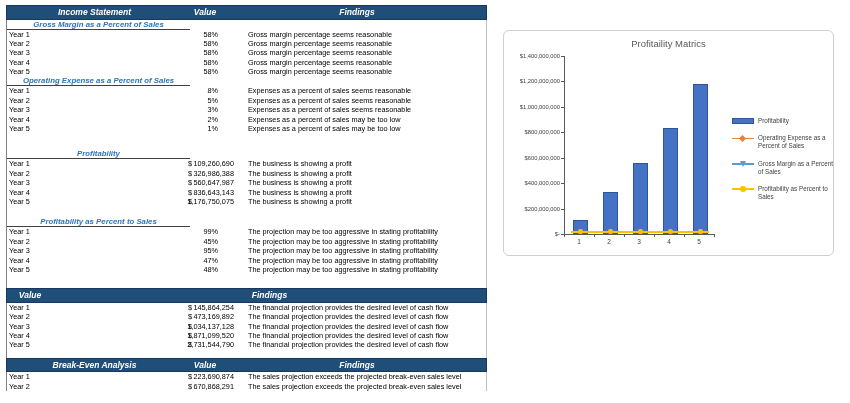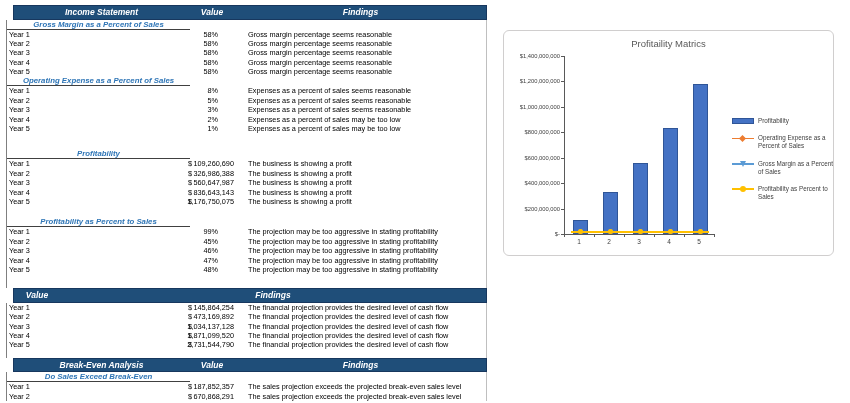--- a/index.html
+++ b/index.html
@@ -8,21 +8,20 @@
     font-family:"Liberation Sans", sans-serif;
     -webkit-font-smoothing:antialiased;
   }
   
   #sheet{position:absolute;left:6px;top:5px;width:481px;}
   .block{margin:0;}
   .band{
     display:flex;align-items:flex-start;background:#1F4E79;color:#fff;
     font-weight:bold;font-style:italic;font-size:8.5px;height:12.5px;line-height:12.5px;
     border:0.5px solid #17375E;
-    margin-left:7px;
   }
   .band .c1{width:175px;text-align:center;}
   .band .c2{width:46px;text-align:center;}
   .band .c3{flex:1;text-align:center;}
   .block-body{
     border-left:1px solid #7f7f7f;border-right:1px solid #bfbfbf;background:#fff;
   }
   .block-0 .block-body{padding-bottom:14px;}
   .block-1 .block-body{padding-bottom:8px;}
   .section-name{
@@ -222,21 +221,21 @@
           <div class="row">
             <span class="label">Year 2</span>
             <span class="val pct">
               <span class="num">45%</span>
             </span>
             <span class="finding">The projection may be too aggressive in stating profitability</span>
           </div>
           <div class="row">
             <span class="label">Year 3</span>
             <span class="val pct">
-              <span class="num">46%</span>
+              <span class="num">95%</span>
             </span>
             <span class="finding">The projection may be too aggressive in stating profitability</span>
           </div>
           <div class="row">
             <span class="label">Year 4</span>
             <span class="val pct">
               <span class="num">47%</span>
             </span>
             <span class="finding">The projection may be too aggressive in stating profitability</span>
           </div>
@@ -301,26 +300,25 @@
       </div>
     </div>
     <div class="block block-2">
       <div class="band">
         <span class="c1">Break-Even Analysis</span>
         <span class="c2">Value</span>
         <span class="c3">Findings</span>
       </div>
       <div class="block-body">
         <div class="section sec-do-sales-exceed-break-even">
-          <div class="section-name">Do Sales Exceed Break-Even</div>
-          <div class="row">
-            <span class="label">Year 1</span>
-            <span class="val usd">
-              <span class="cur">$</span>
-              <span class="num">187,852,357</span>
+          <div class="row">
+            <span class="label">Year 1</span>
+            <span class="val usd">
+              <span class="cur">$</span>
+              <span class="num">223,690,874</span>
             </span>
             <span class="finding">The sales projection exceeds the projected break-even sales level</span>
           </div>
           <div class="row">
             <span class="label">Year 2</span>
             <span class="val usd">
               <span class="cur">$</span>
               <span class="num">670,868,291</span>
             </span>
             <span class="finding">The sales projection exceeds the projected break-even sales level</span>

